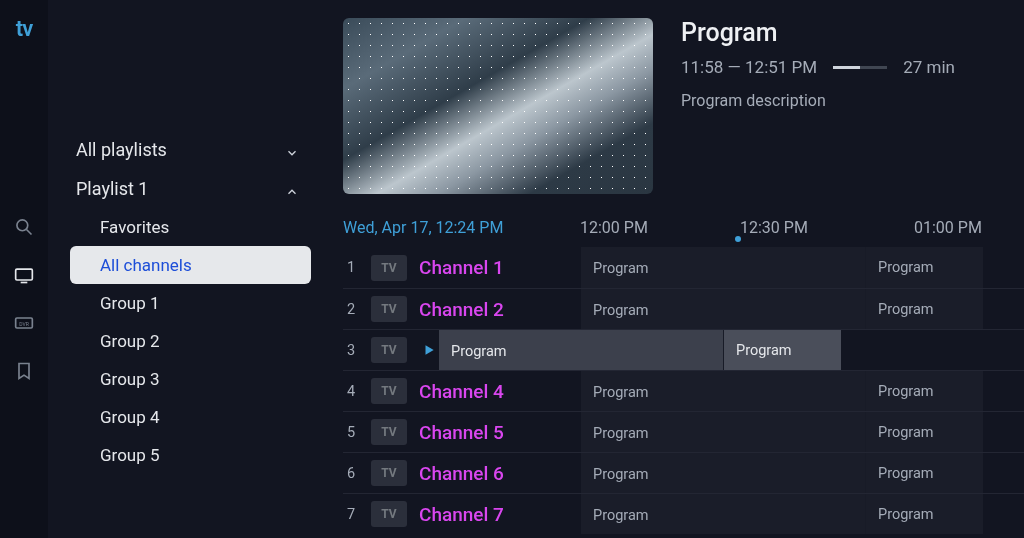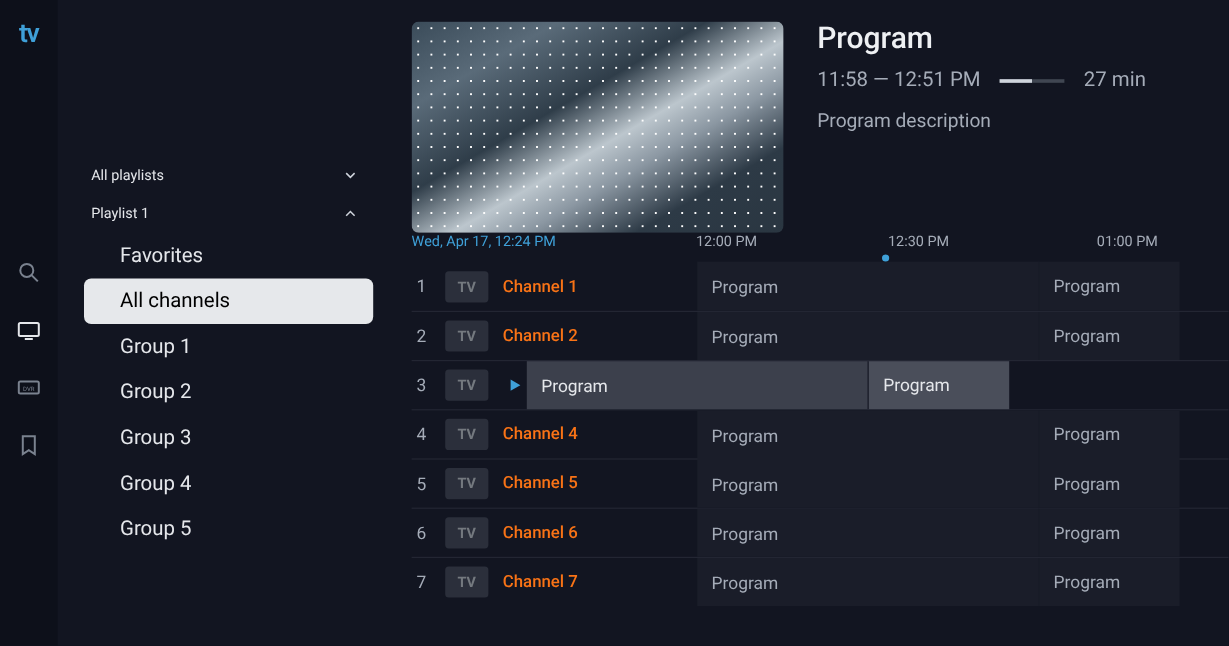--- a/index.html
+++ b/index.html
@@ -8,53 +8,53 @@
 
   
   .rail { width: 48px; background: #0d101a; padding-top: 10px; display: flex; flex-direction: column; align-items: center; gap: 28px; }
   .rail .logo { color: #3fa0d8; font-weight: 600; font-size: 22px; letter-spacing: -1px; margin-bottom: 30px; padding-top: 6px; cursor: default; }
   .rail .icon { width: 20px; height: 20px; color: #7a828f; display: flex; align-items: center; justify-content: center; cursor: pointer; }
   .rail .icon.active { color: #e5e7eb; }
   .rail .icon svg { width: 20px; height: 20px; fill: currentColor; stroke: currentColor; }
 
   
   .sidebar { width: 275px; padding: 130px 12px 0 22px; }
-  .sb-row { display: flex; align-items: center; justify-content: space-between; padding: 9px 12px 9px 6px; font-size: 12px; color: #e5e7eb; cursor: pointer; border-radius: 6px; }
+  .sb-row { display: flex; align-items: center; justify-content: space-between; padding: 9px 12px 9px 6px; font-size: 18px; color: #e5e7eb; cursor: pointer; border-radius: 6px; }
   .sb-sub .sb-row { padding-left: 30px; font-size: 17px; }
-  .sb-row.selected { background: #e6e8eb; color: #000000; }
+  .sb-row.selected { background: #e6e8eb; color: #1d4ed8; }
   .chev { width: 14px; height: 14px; }
   .chev svg { width: 14px; height: 14px; fill: none; stroke: #cfd4dc; stroke-width: 2.2; }
 
   
   .main { flex: 1; padding: 18px 0 16px 20px; overflow: hidden; }
   .hero { display: flex; gap: 28px; }
   .preview { width: 310px; height: 176px; border-radius: 6px; position: relative; overflow: hidden; background:
     radial-gradient(white 0.6px, transparent 0.6px) 0 0/11px 11px,
     linear-gradient(150deg, #3a4b59 0%, #5a6b79 20%, #2f3d49 40%, #bcc6cd 55%, #8b97a2 65%, #2d3a46 80%, #2a3641 100%);
     background-blend-mode: screen, normal; }
   .info .title { font-size: 25px; font-weight: 500; color: #eef0f3; }
   .info .timerow { display: flex; align-items: center; gap: 16px; margin-top: 10px; color: #a5acb8; font-size: 17px; }
   .progress { width: 54px; height: 3px; background: #404652; position: relative; }
   .progress::before { content: ""; position: absolute; left: 0; top: 0; height: 100%; width: 50%; background: #cfd4dc; }
   .info .desc { margin-top: 14px; color: #a5acb8; font-size: 16px; }
 
-  .timehead { display: flex; align-items: center; font-size: 12px; }
+  .timehead { display: flex; align-items: center; margin-top: 24px; font-size: 16px; }
   .timehead .now { color: #3fa0d8; width: 237px; }
   .timehead .slot { color: #a5acb8; text-align: left; }
   .sA { width: 160px; }
   .sB { width: 174px; position: relative; }
   .sC { width: 110px; }
   .marker { position: absolute; top: 18px; left: -5px; width: 6px; height: 6px; border-radius: 50%; background: #3fa0d8; }
 
   .grid { margin-top: 10px; }
   .chrow { display: flex; align-items: center; height: 41px; border-top: 1px solid #232633; }
   .grid .chrow:first-child { border-top: none; }
   .chnum { width: 28px; text-align: left; color: #a5acb8; font-size: 14.5px; padding-left: 4px; }
   .chlogo { width: 36px; height: 26px; background: #2b2f3b; color: #74797f; display: flex; align-items: center; justify-content: center; font-size: 12px; font-weight: 700; border-radius: 3px; margin-right: 12px; }
-  .chname { width: 142px; color: #f97316; font-size: 14px; font-weight: 500; }
+  .chname { width: 142px; color: #d946ef; font-size: 19px; font-weight: 500; }
   .play { width: 20px; display: flex; align-items: center; justify-content: center; }
   .play svg { width: 14px; height: 14px; fill: #3fa0d8; }
   .cells { display: flex; height: 100%; align-items: stretch; }
   .cell { border-left: 1px solid #181b27; display: flex; align-items: center; padding-left: 12px; color: #a5acb8; font-size: 14.5px; background: #1a1d29; cursor: pointer; }
   .cell:first-child { border-left: none; }
   .cell.main { width: 284px; }
   .cell.side { width: 118px; }
   .chrow.selected .cell { background: #3c404c; color: #e5e7eb; }
   .chrow.selected .cell.side { background: #4a4e5a; }
 </style>

